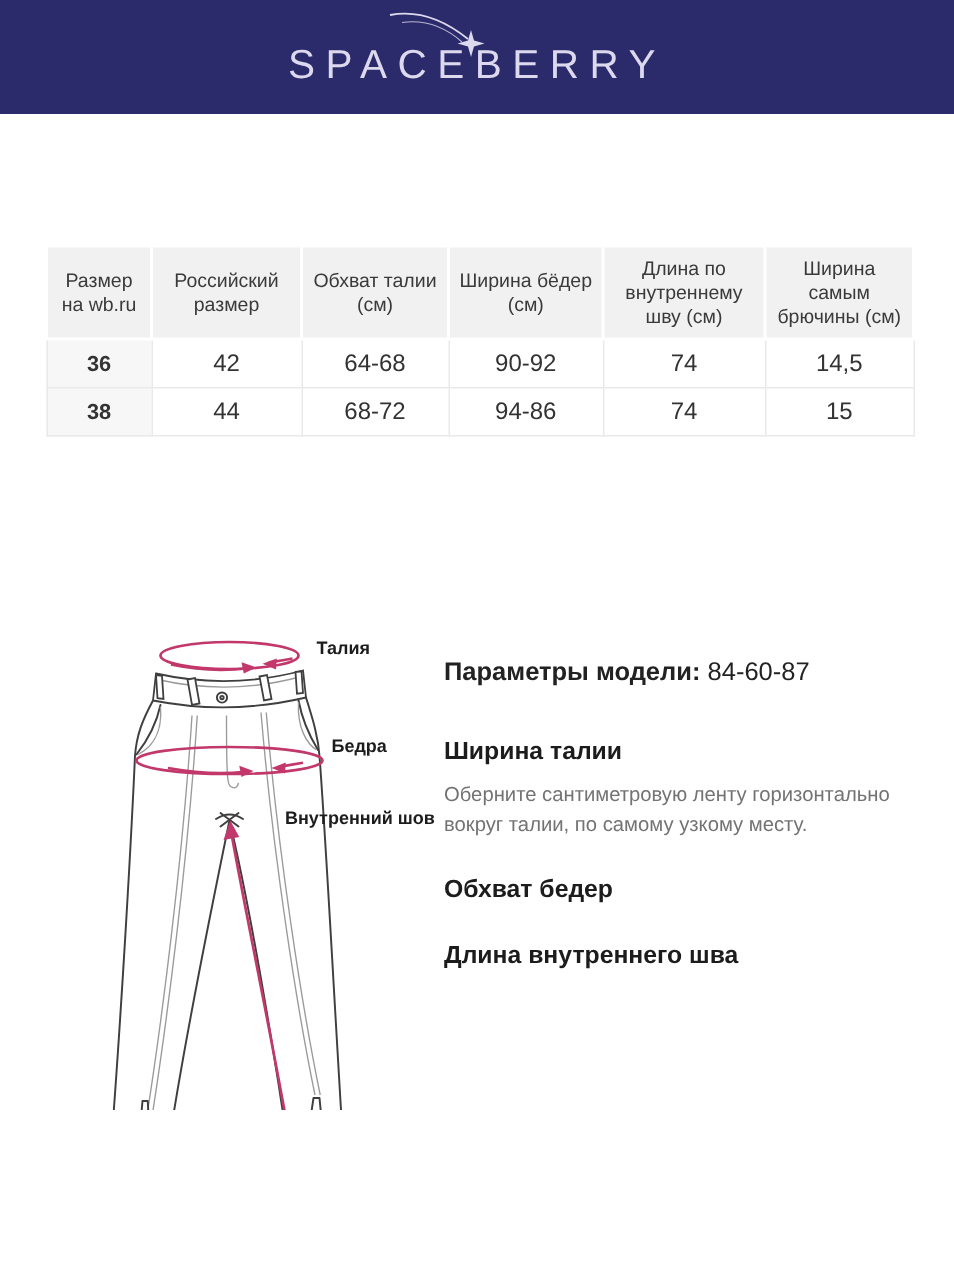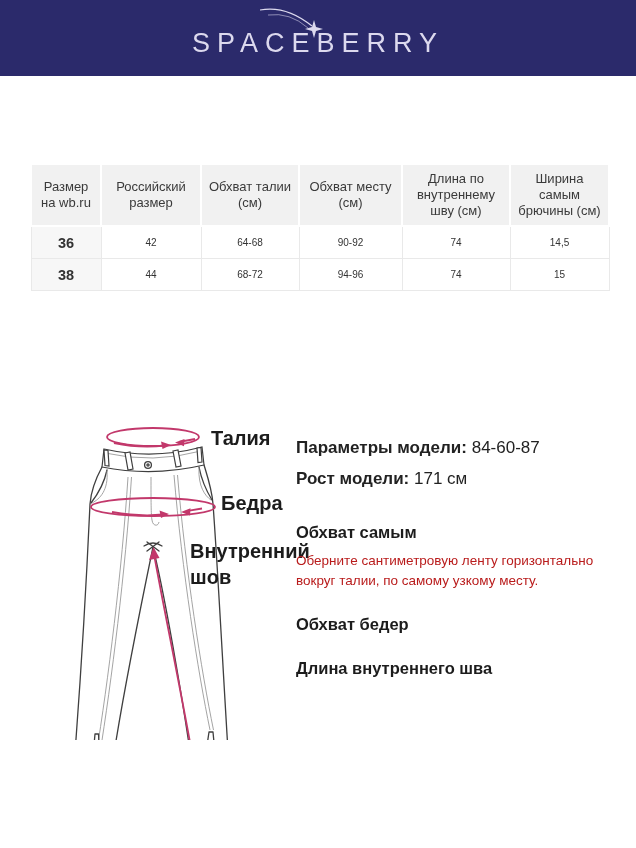--- a/index.html
+++ b/index.html
@@ -14,44 +14,44 @@
        display:flex;align-items:center;justify-content:center;}
   .logo{position:relative;display:inline-block;color:#dcd9ee;font-size:27px;
         letter-spacing:7px;font-weight:400;line-height:1;padding-top:10px;}
   .comet{position:absolute;left:64px;top:-16px;}
 
   
   .tblwrap{position:absolute;left:30px;top:163px;width:578px;}
   table{border-collapse:collapse;table-layout:fixed;width:578px;font-family:inherit;}
   th{background:#f1f1f1;border:2px solid #fff;font-size:13px;font-weight:normal;
      color:#3a3a3a;height:52px;padding:4px 6px;line-height:1.25;text-align:center;vertical-align:middle;}
-  td{background:#fff;border:1px solid #e9e9e9;font-size:10px;color:#333;height:27px;
+  td{background:#fff;border:1px solid #e9e9e9;font-size:16px;color:#333;height:27px;
      text-align:center;vertical-align:middle;padding:2px 4px;}
   td.rowhead{background:#f7f7f7;font-weight:bold;font-size:14.5px;}
 
   
   .diagram{position:absolute;left:40px;top:420px;width:270px;height:410px;}
-  .dlabel{position:absolute;font-size:20px;font-weight:bold;color:#1c1c1c;line-height:1.3;}
+  .dlabel{position:absolute;font-size:12px;font-weight:bold;color:#1c1c1c;line-height:1.3;}
   .lbl-waist{left:171px;top:5px;}
   .lbl-hips{left:181px;top:70px;}
   .lbl-inseam{left:150px;top:118px;width:120px;}
   .lbl-hem{left:20px;top:380px;}
   .outl{stroke:#3f3f3f;stroke-width:1.3;fill:none;stroke-linecap:round;}
   .outl-f{stroke:#3f3f3f;stroke-width:1.2;fill:#fff;}
   .lite{stroke:#9a9a9a;stroke-width:0.9;fill:none;}
   .pink{stroke:var(--accent);stroke-width:1.8;fill:none;}
   .pinkfill{fill:var(--accent);stroke:none;}
 
   
   .info{position:absolute;left:296px;top:432px;width:330px;}
   .params div{font-size:17px;line-height:31px;color:#222;}
   .params b{font-weight:bold;}
   .sections h3{font-size:16.5px;font-weight:bold;color:#1c1c1c;margin:25px 0 9px 0;}
   .sections .sec1{margin-top:29px;}
-  .sections p{font-size:13.5px;line-height:19.5px;color:#b91c1c;margin:0;max-width:322px;}
+  .sections p{font-size:13.5px;line-height:19.5px;color:#737373;margin:0;max-width:322px;}
 </style>
 </head>
 <body>
 
 <div class="page" style="--accent: #c2386b;">
 
   <div class="hdr" style="background: rgb(43, 42, 107);">
     <div class="logo">
       <svg class="comet" width="78" height="36" viewBox="0 0 78 36">
         <path d="M4,6 Q30,1 56,22" stroke="#dcd9ee" stroke-width="1.2" fill="none"></path>
@@ -70,39 +70,39 @@
           <col style="width:98px">
         <col style="width:103px">
           <col style="width:108px">
           <col style="width:99px">
       </colgroup>
       <thead>
         <tr>
           <th>Размер на wb.ru</th>
           <th>Российский размер</th>
           <th>Обхват талии (см)</th>
-          <th>Обхват месту (см)</th>
+          <th>Ширина бёдер (см)</th>
           <th>Длина по внутреннему шву (см)</th>
           <th>Ширина самым брючины (см)</th>
         </tr>
       </thead>
       <tbody>
         <tr>
           <td class="rowhead">36</td>
           <td>42</td>
           <td>64-68</td>
           <td>90-92</td>
           <td>74</td>
           <td>14,5</td>
         </tr>
         <tr>
           <td class="rowhead">38</td>
           <td>44</td>
           <td>68-72</td>
-          <td>94-96</td>
+          <td>94-86</td>
           <td>74</td>
           <td>15</td>
         </tr>
       </tbody>
     </table>
   </div>
 
   <div class="diagram">
     <svg width="230" height="392" viewBox="0 0 230 392">
 
@@ -171,28 +171,24 @@
     <div class="dlabel lbl-inseam">Внутренний шов</div>
     <div class="dlabel lbl-hem">Низ брючины</div>
   </div>
 
   <div class="info">
     <div class="params">
       <div>
         <b>Параметры модели:</b>
         <span>84-60-87</span>
       </div>
-      <div>
-        <b>Рост модели:</b>
-        <span>171 см</span>
-      </div>
     </div>
 
     <div class="sections">
-      <h3 class="sec1">Обхват самым</h3>
+      <h3 class="sec1">Ширина талии</h3>
       <p>Оберните сантиметровую ленту горизонтально вокруг талии, по самому узкому месту.</p>
 
       <h3>Обхват бедер</h3>
 
       <h3>Длина внутреннего шва</h3>
     </div>
   </div>
 
 </div>
 

